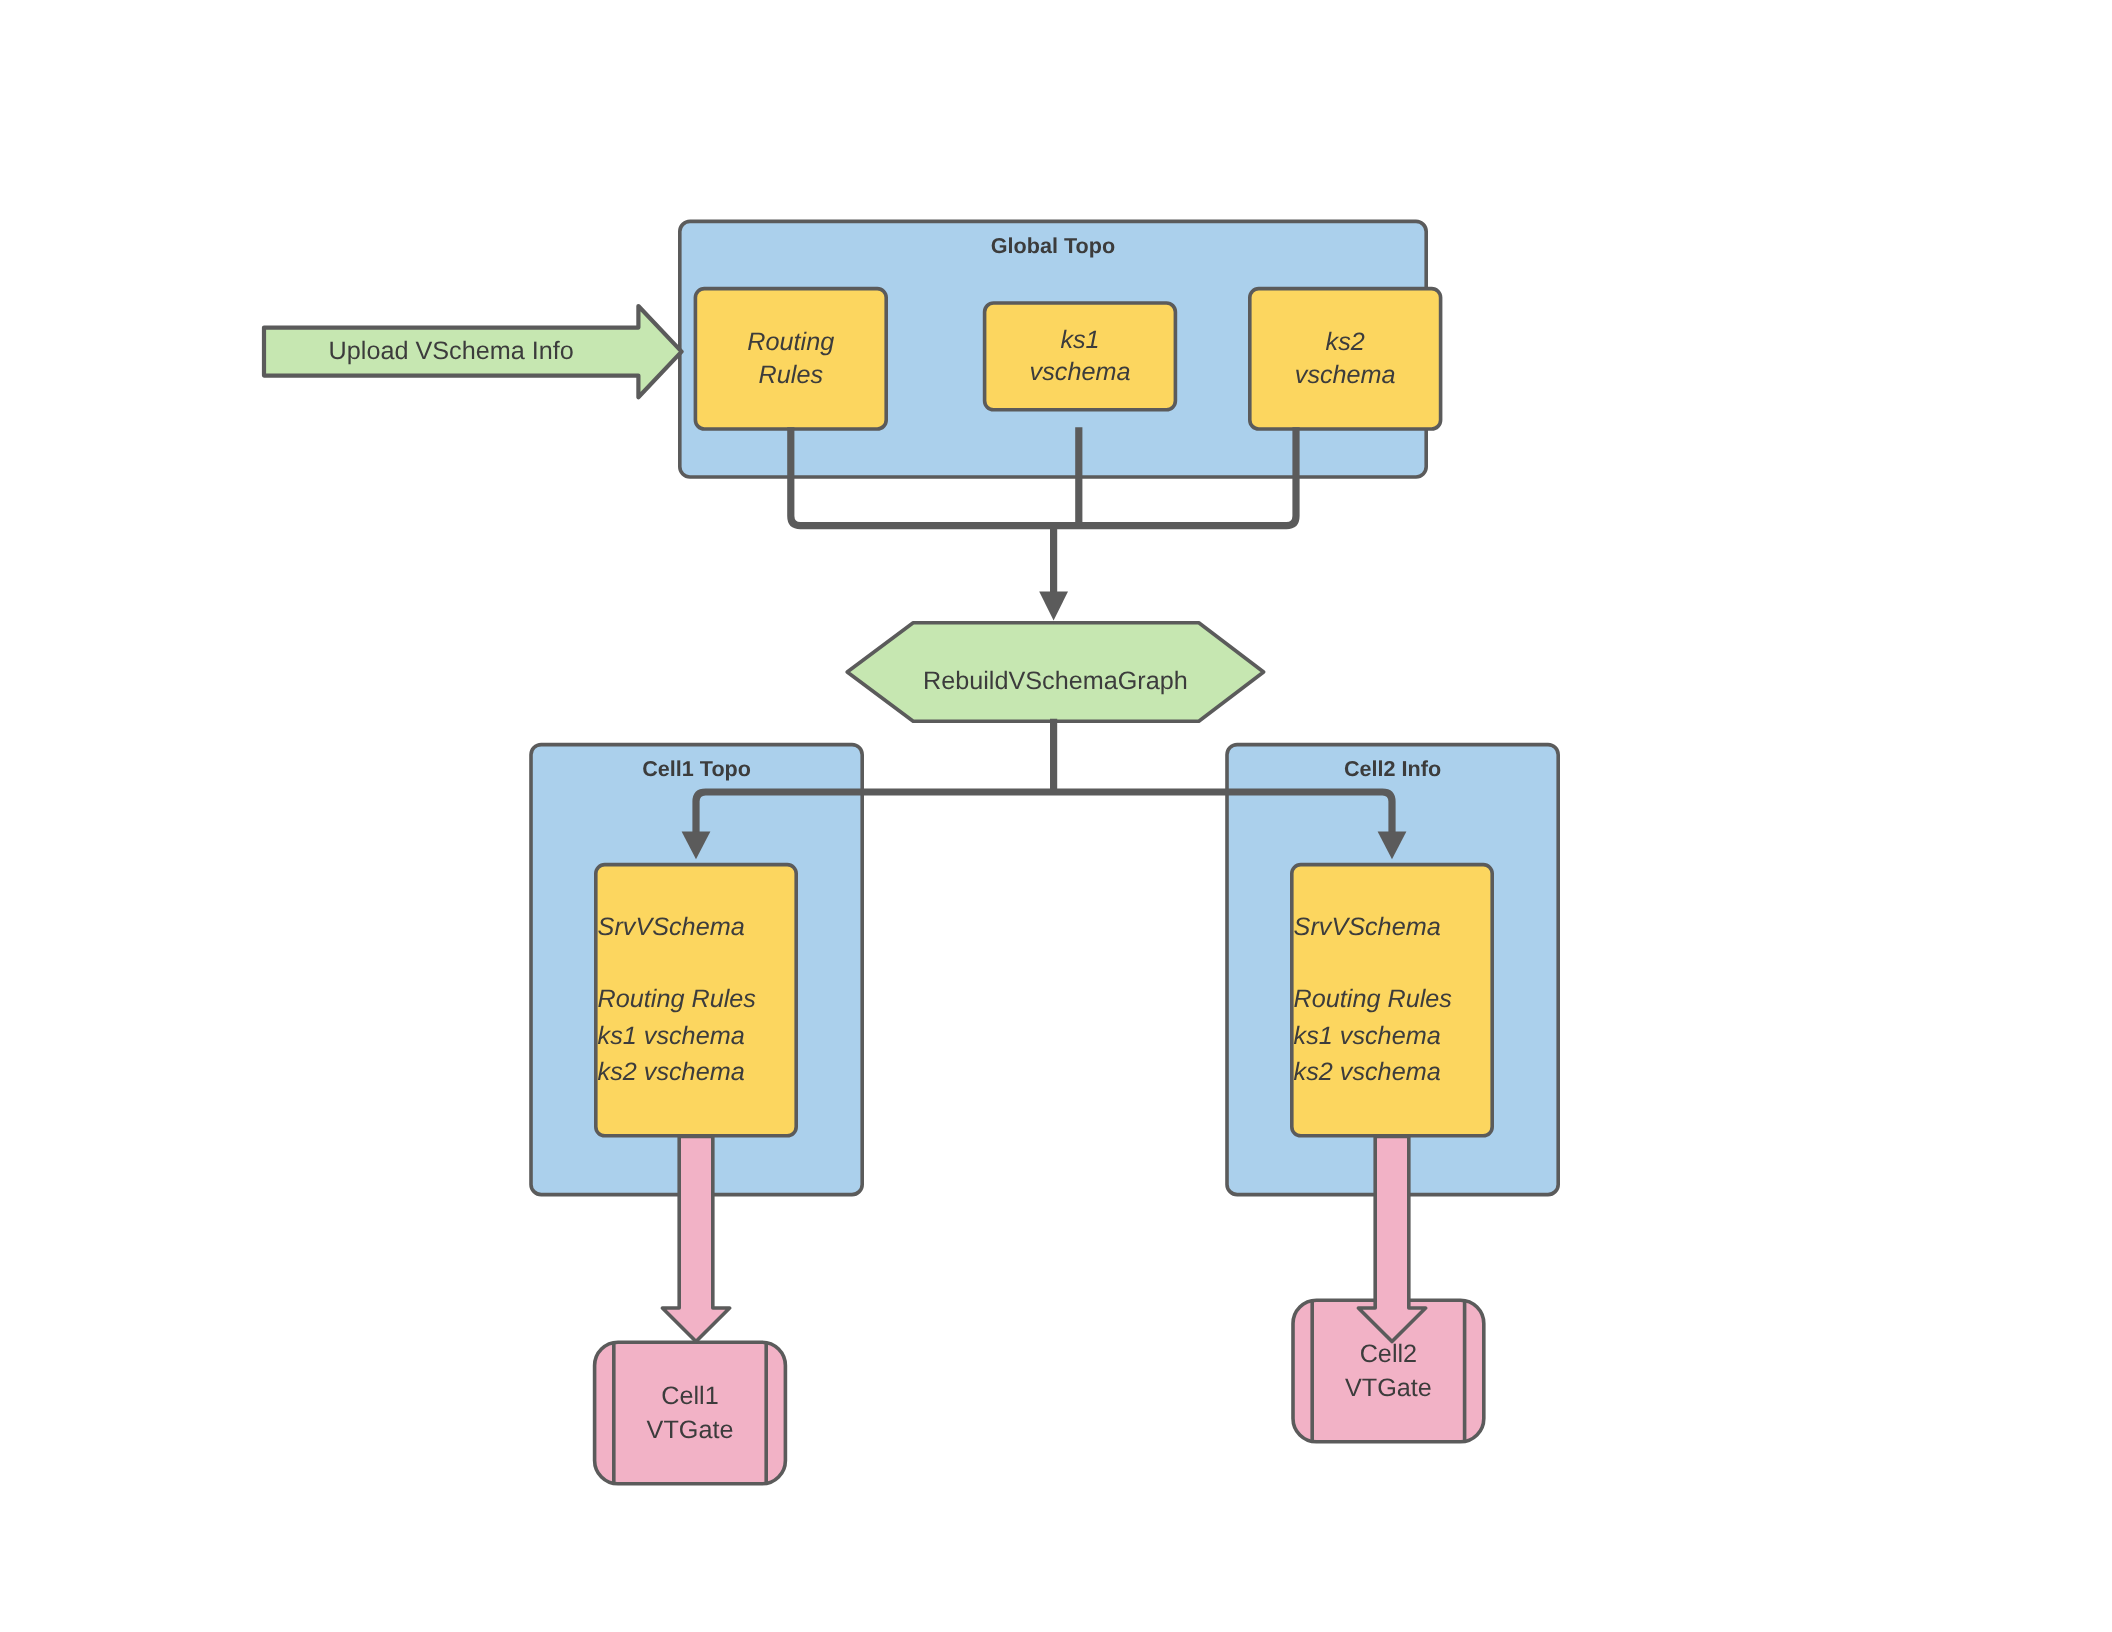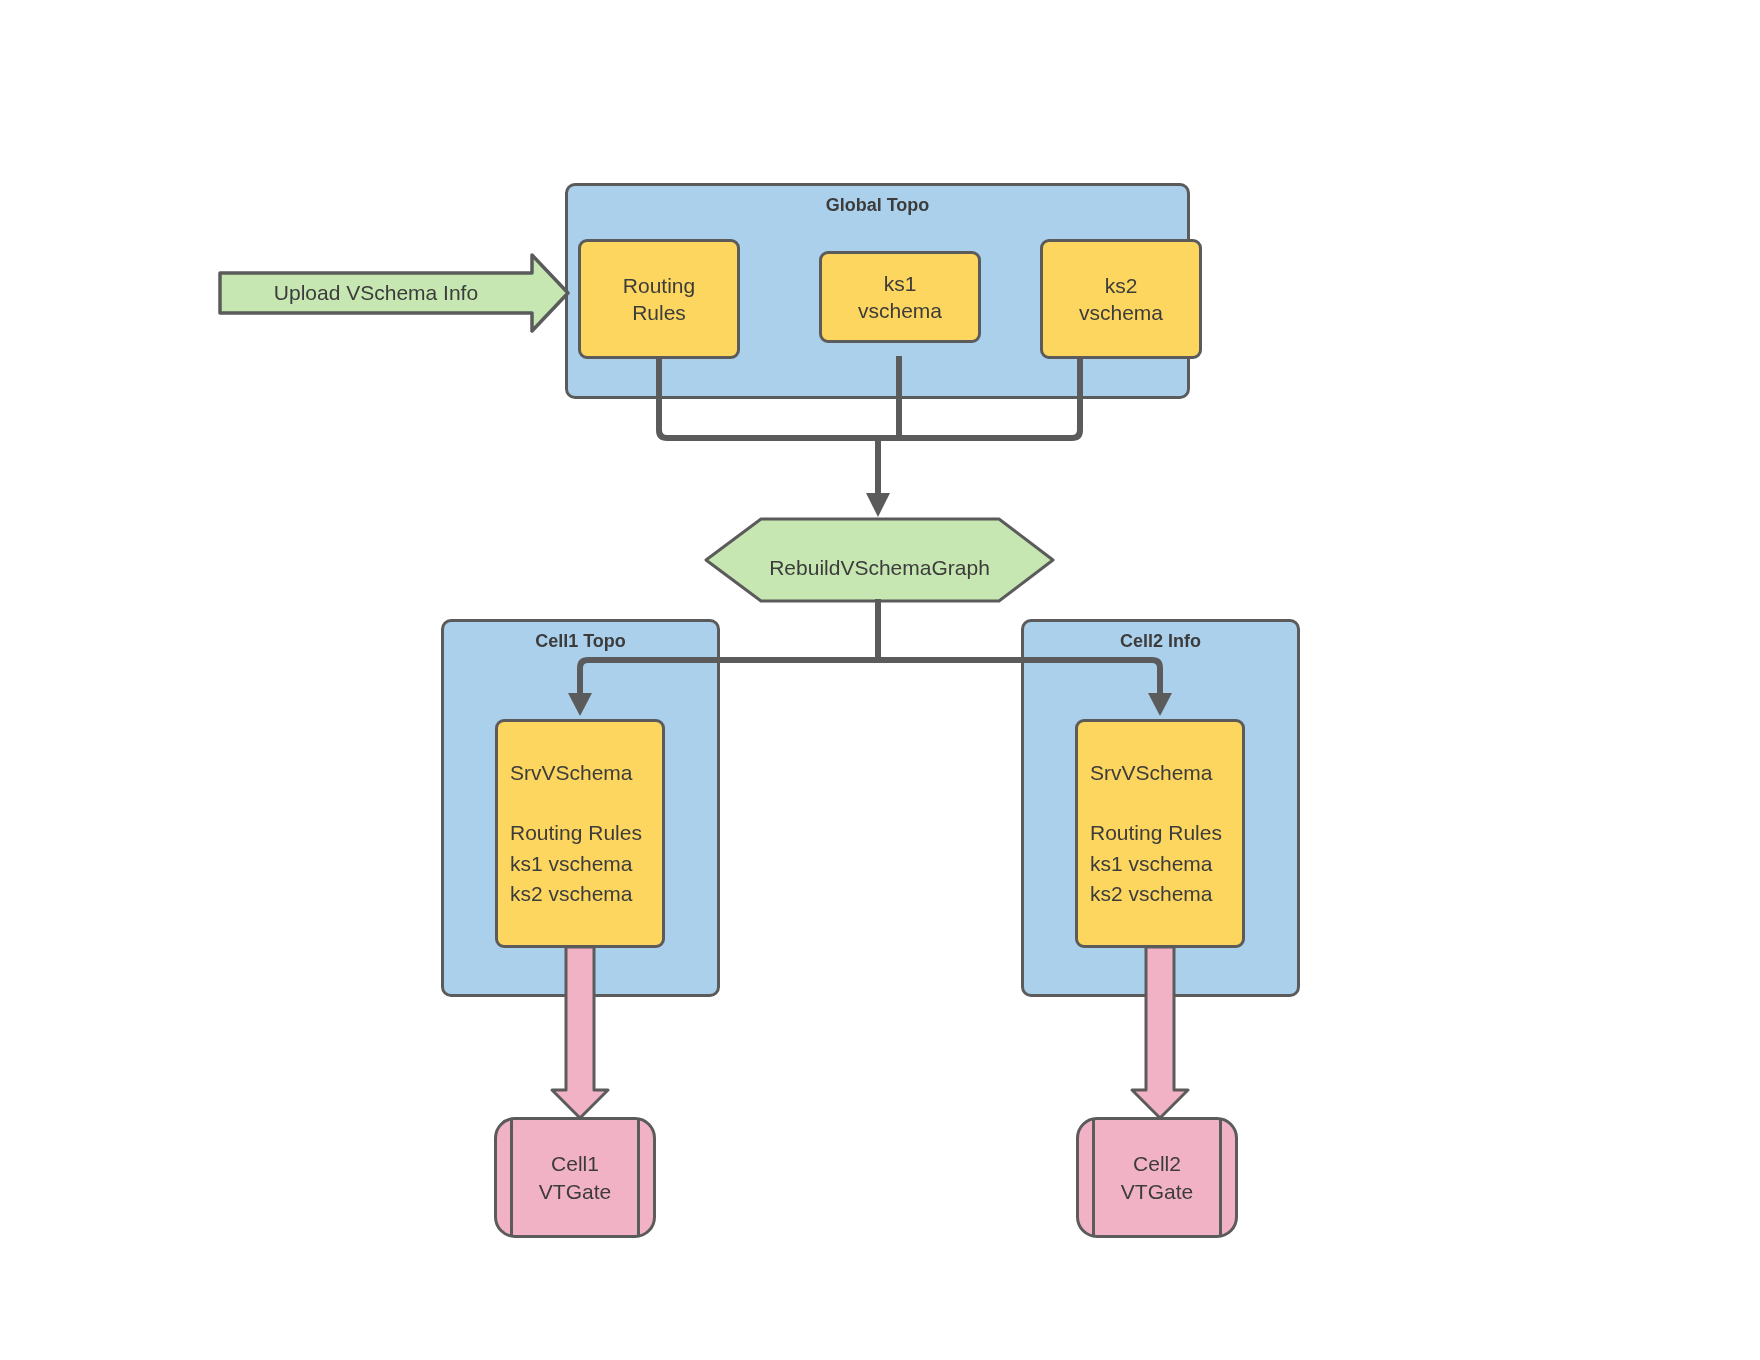--- a/index.html
+++ b/index.html
@@ -11,21 +11,21 @@
     font-family: "Liberation Sans", sans-serif;
     color: var(--text, #3c3c3c);
     overflow: hidden;
   }
   .box {
     position: absolute;
     box-sizing: border-box;
     border: 3px solid var(--line, #5b5b5b);
   }
   .blue   { background: var(--blue, #abd0ec); border-radius: 10px; }
-  .yellow { background: var(--yellow, #fcd65f); border-radius: 9px; }
+  .yellow { background: var(--yellow, #fcd65f); border-radius: 9px; font-style: italic; }
   .pinkbox{ background: var(--pink, #f2b2c6); border-radius: 21px; }
   .box-title {
     position: absolute;
     top: 10px; left: 0; right: 0;
     text-align: center;
     font-weight: bold;
     font-size: 18px;
     line-height: 1.1;
     white-space: pre-line;
   }
@@ -38,21 +38,20 @@
     text-align: center;
     font-size: 21px;
     line-height: 1.3;
     white-space: pre-line;
   }
   .srv-label {
     text-align: left;
     font-size: 21px;
     line-height: 1.43;
     white-space: pre-line;
-    padding-left: 12px;
     padding-right: 4px;
   }
   .float-label {
     position: absolute;
     display: flex;
     align-items: center;
     justify-content: center;
     text-align: right;
     font-size: 21px;
     line-height: 1.3;
@@ -122,21 +121,21 @@
 ks2 vschema</div>
   </div>
 
   <div class="box pinkbox node" style="left:494px; top:1117px; width:162px; height:121px;">
     <div class="vline" style="left:13px;"></div>
     <div class="vline" style="right:13px;"></div>
     <div class="node-label">Cell1
 VTGate</div>
   </div>
 
-  <div class="box pinkbox node" style="left:1076px; top:1117px; width:162px; height:121px;">
+  <div class="box pinkbox node" style="left:1076px; top:1082px; width:162px; height:121px;">
     <div class="vline" style="left:13px;"></div>
     <div class="vline" style="right:13px;"></div>
     <div class="node-label">Cell2
 VTGate</div>
   </div>
 
   <svg class="overlay" viewBox="0 0 1760 1360">
 
     <polygon class="greenshape" points="220,273 532,273 532,255 568,293 532,331 532,313 220,313"></polygon>
 

